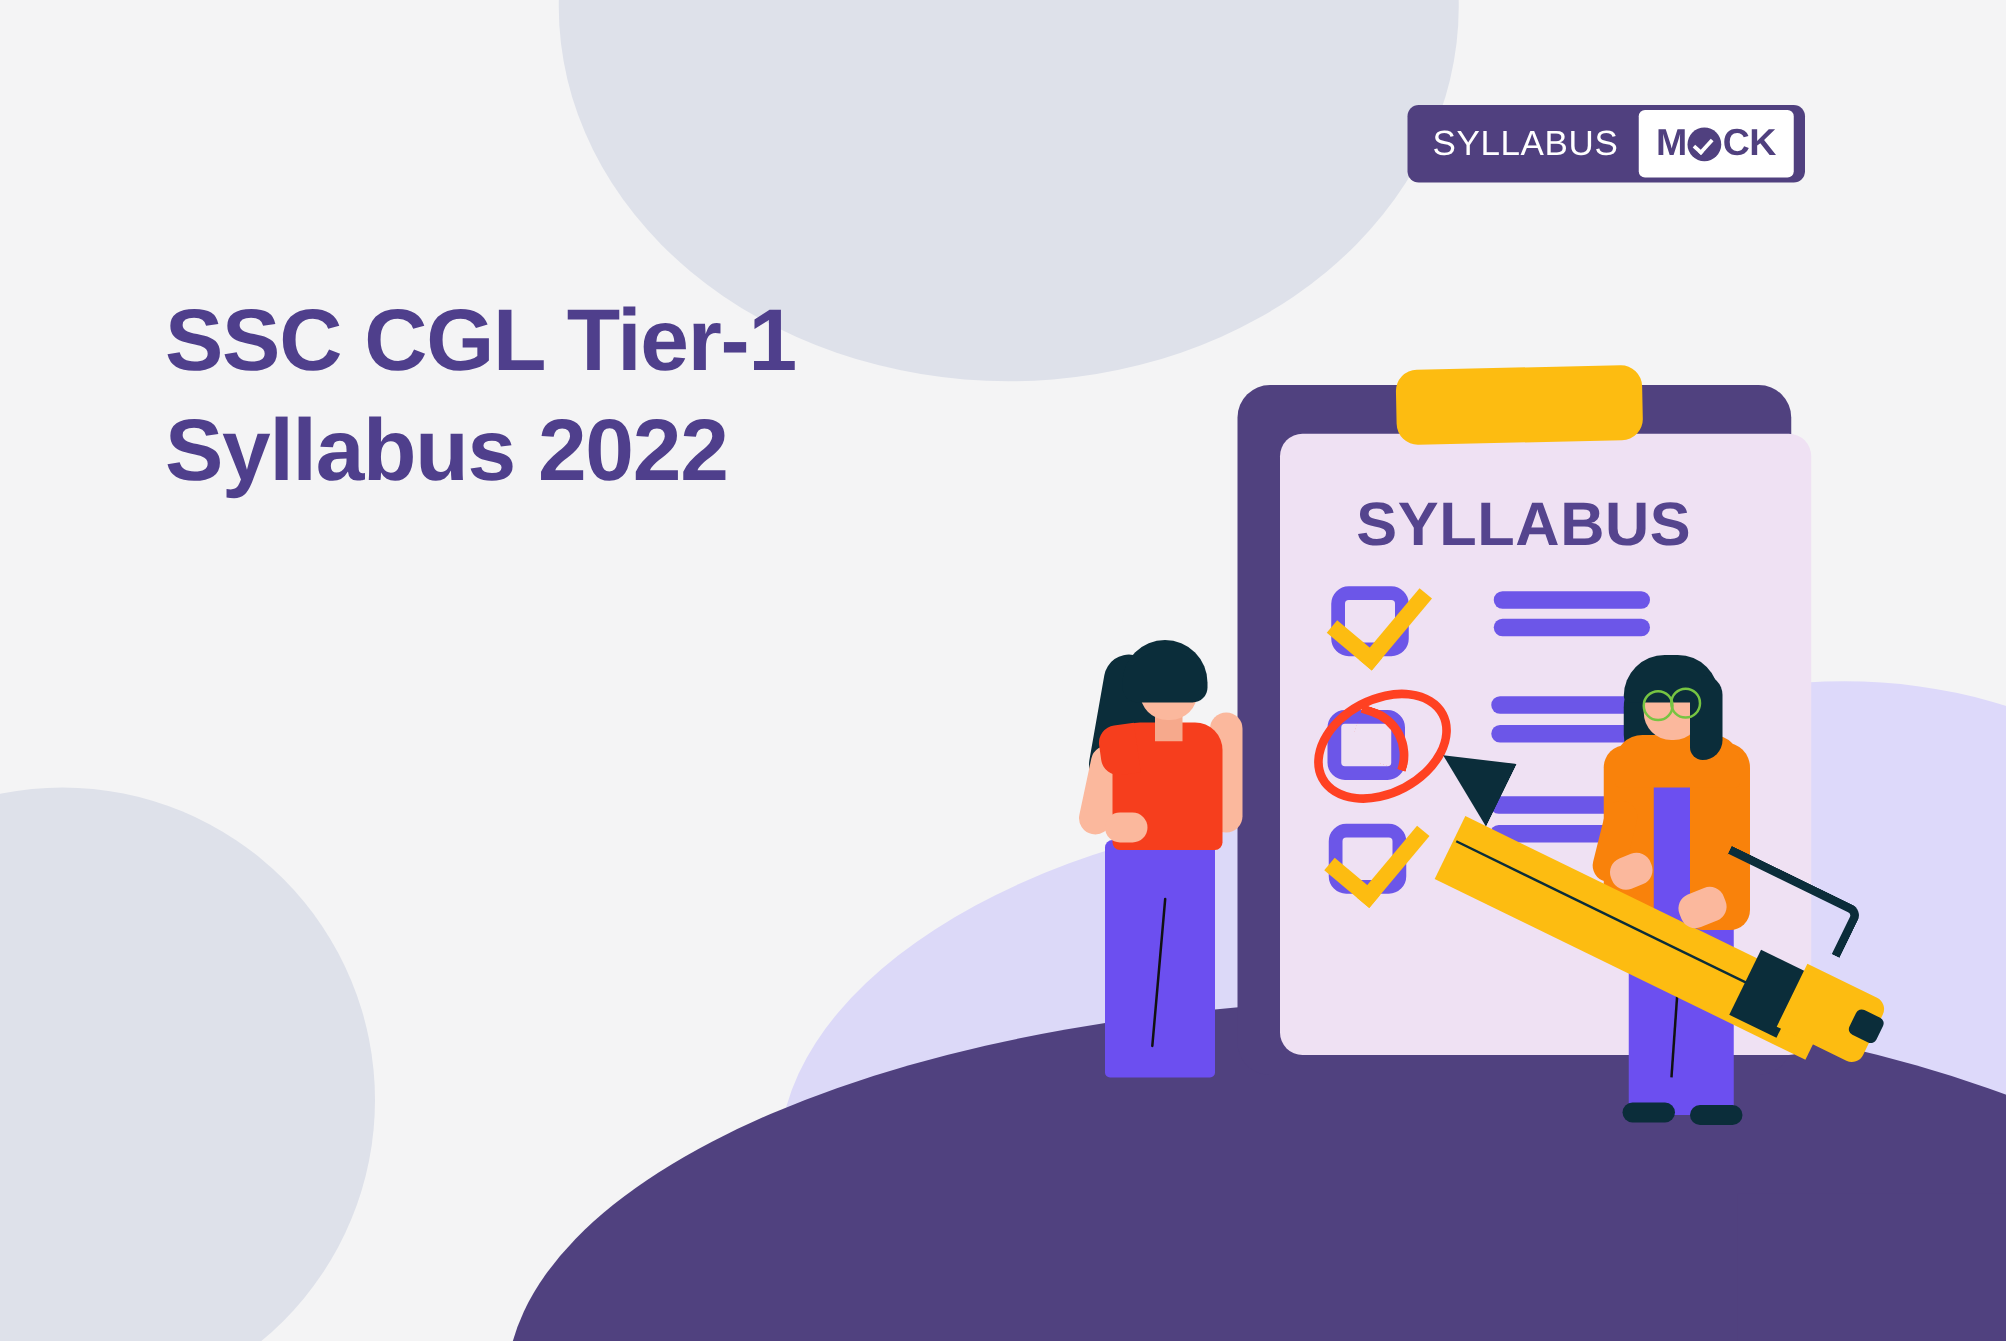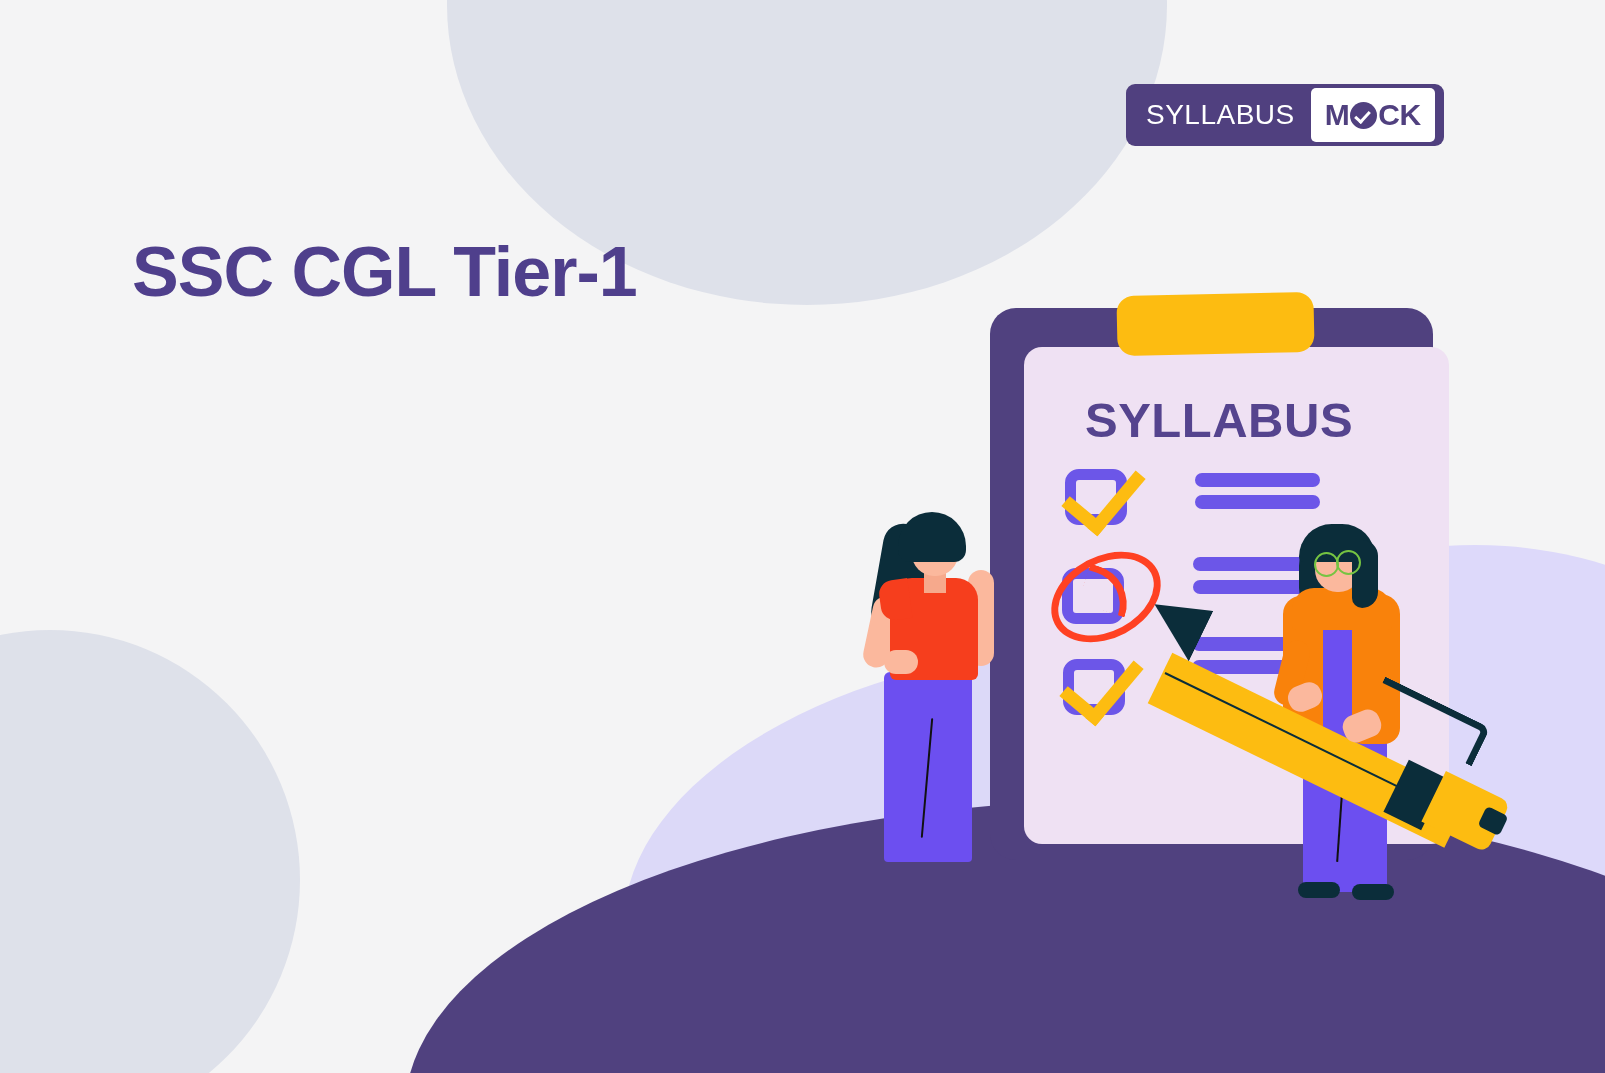--- a/index.html
+++ b/index.html
@@ -369,20 +369,21 @@
       <div class="logo-mock">
         <span>M</span>
         <span class="logo-check-o"></span>
         <span>CK</span>
       </div>
     </div>
   </div>
 
   <div class="headline">
     <div>SSC CGL Tier-1</div>
+    <div>Syllabus 2022</div>
   </div>
 
   <div class="clipboard-board"></div>
   <div class="clipboard-paper"></div>
   <div class="clipboard-clip"></div>
   <div class="syllabus-title">SYLLABUS</div>
 
   <div class="cb cb1"></div>
   <div class="tick tick1"></div>
   <div class="line ln1a"></div>

